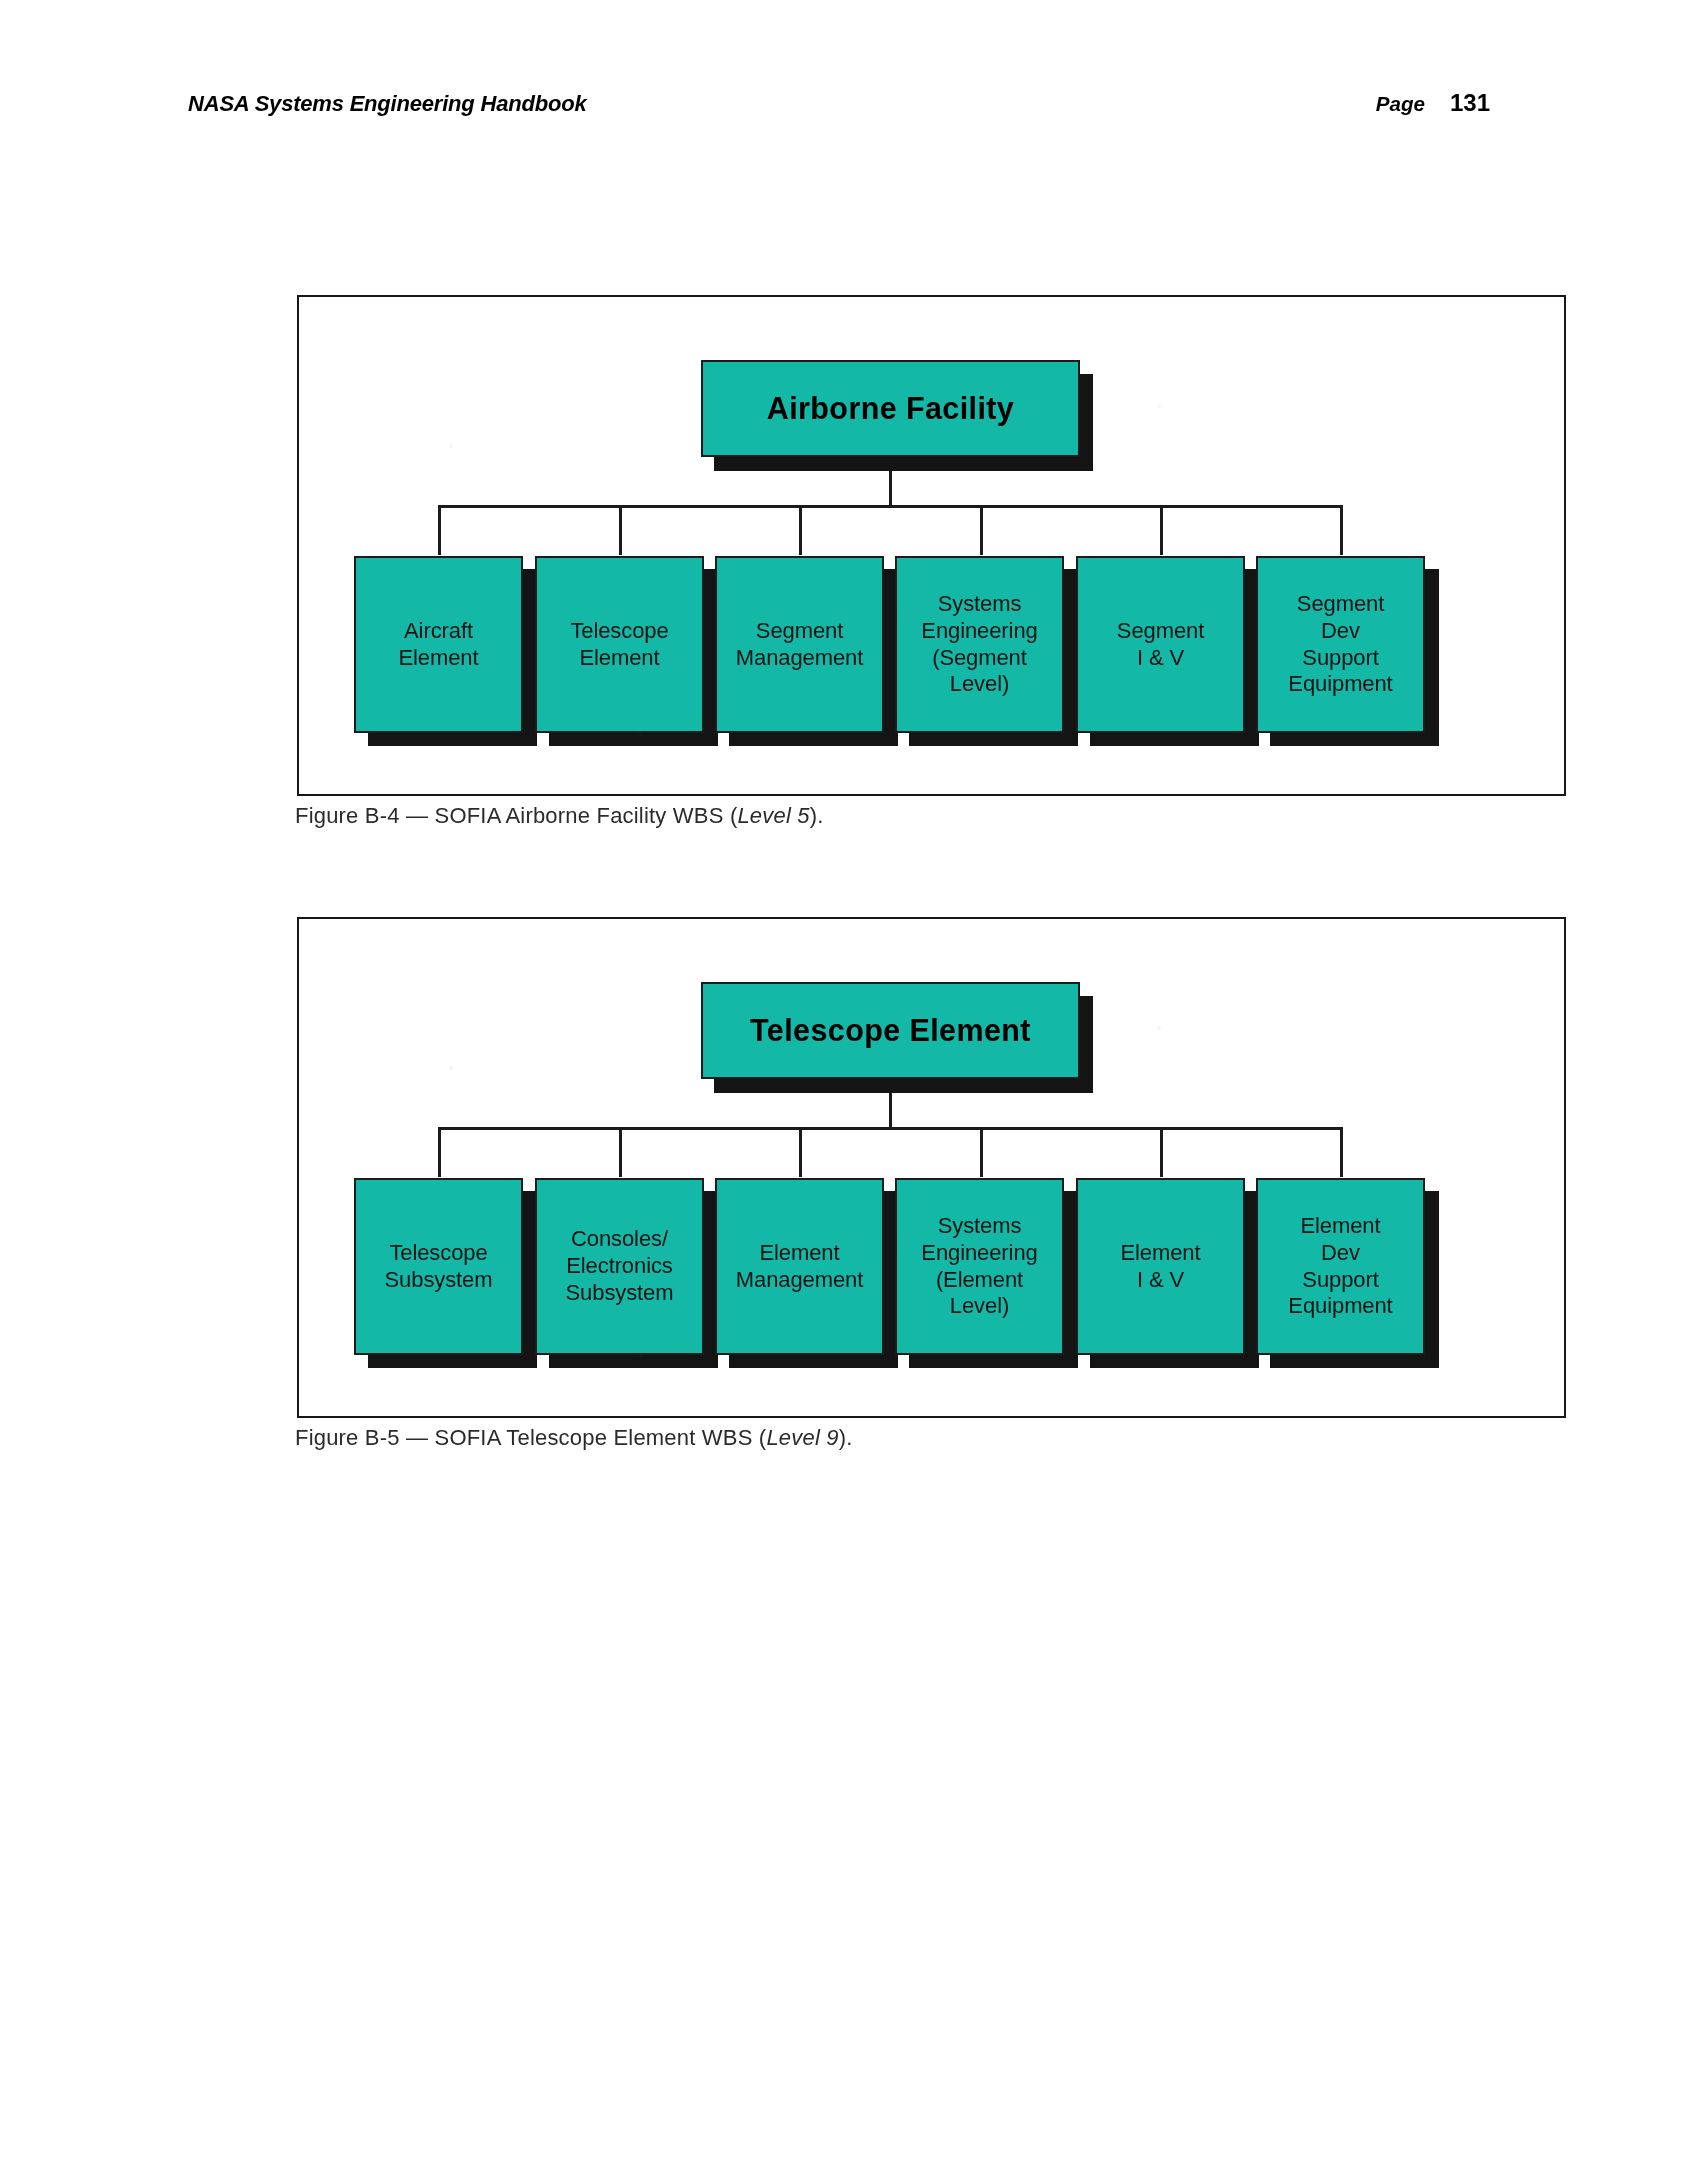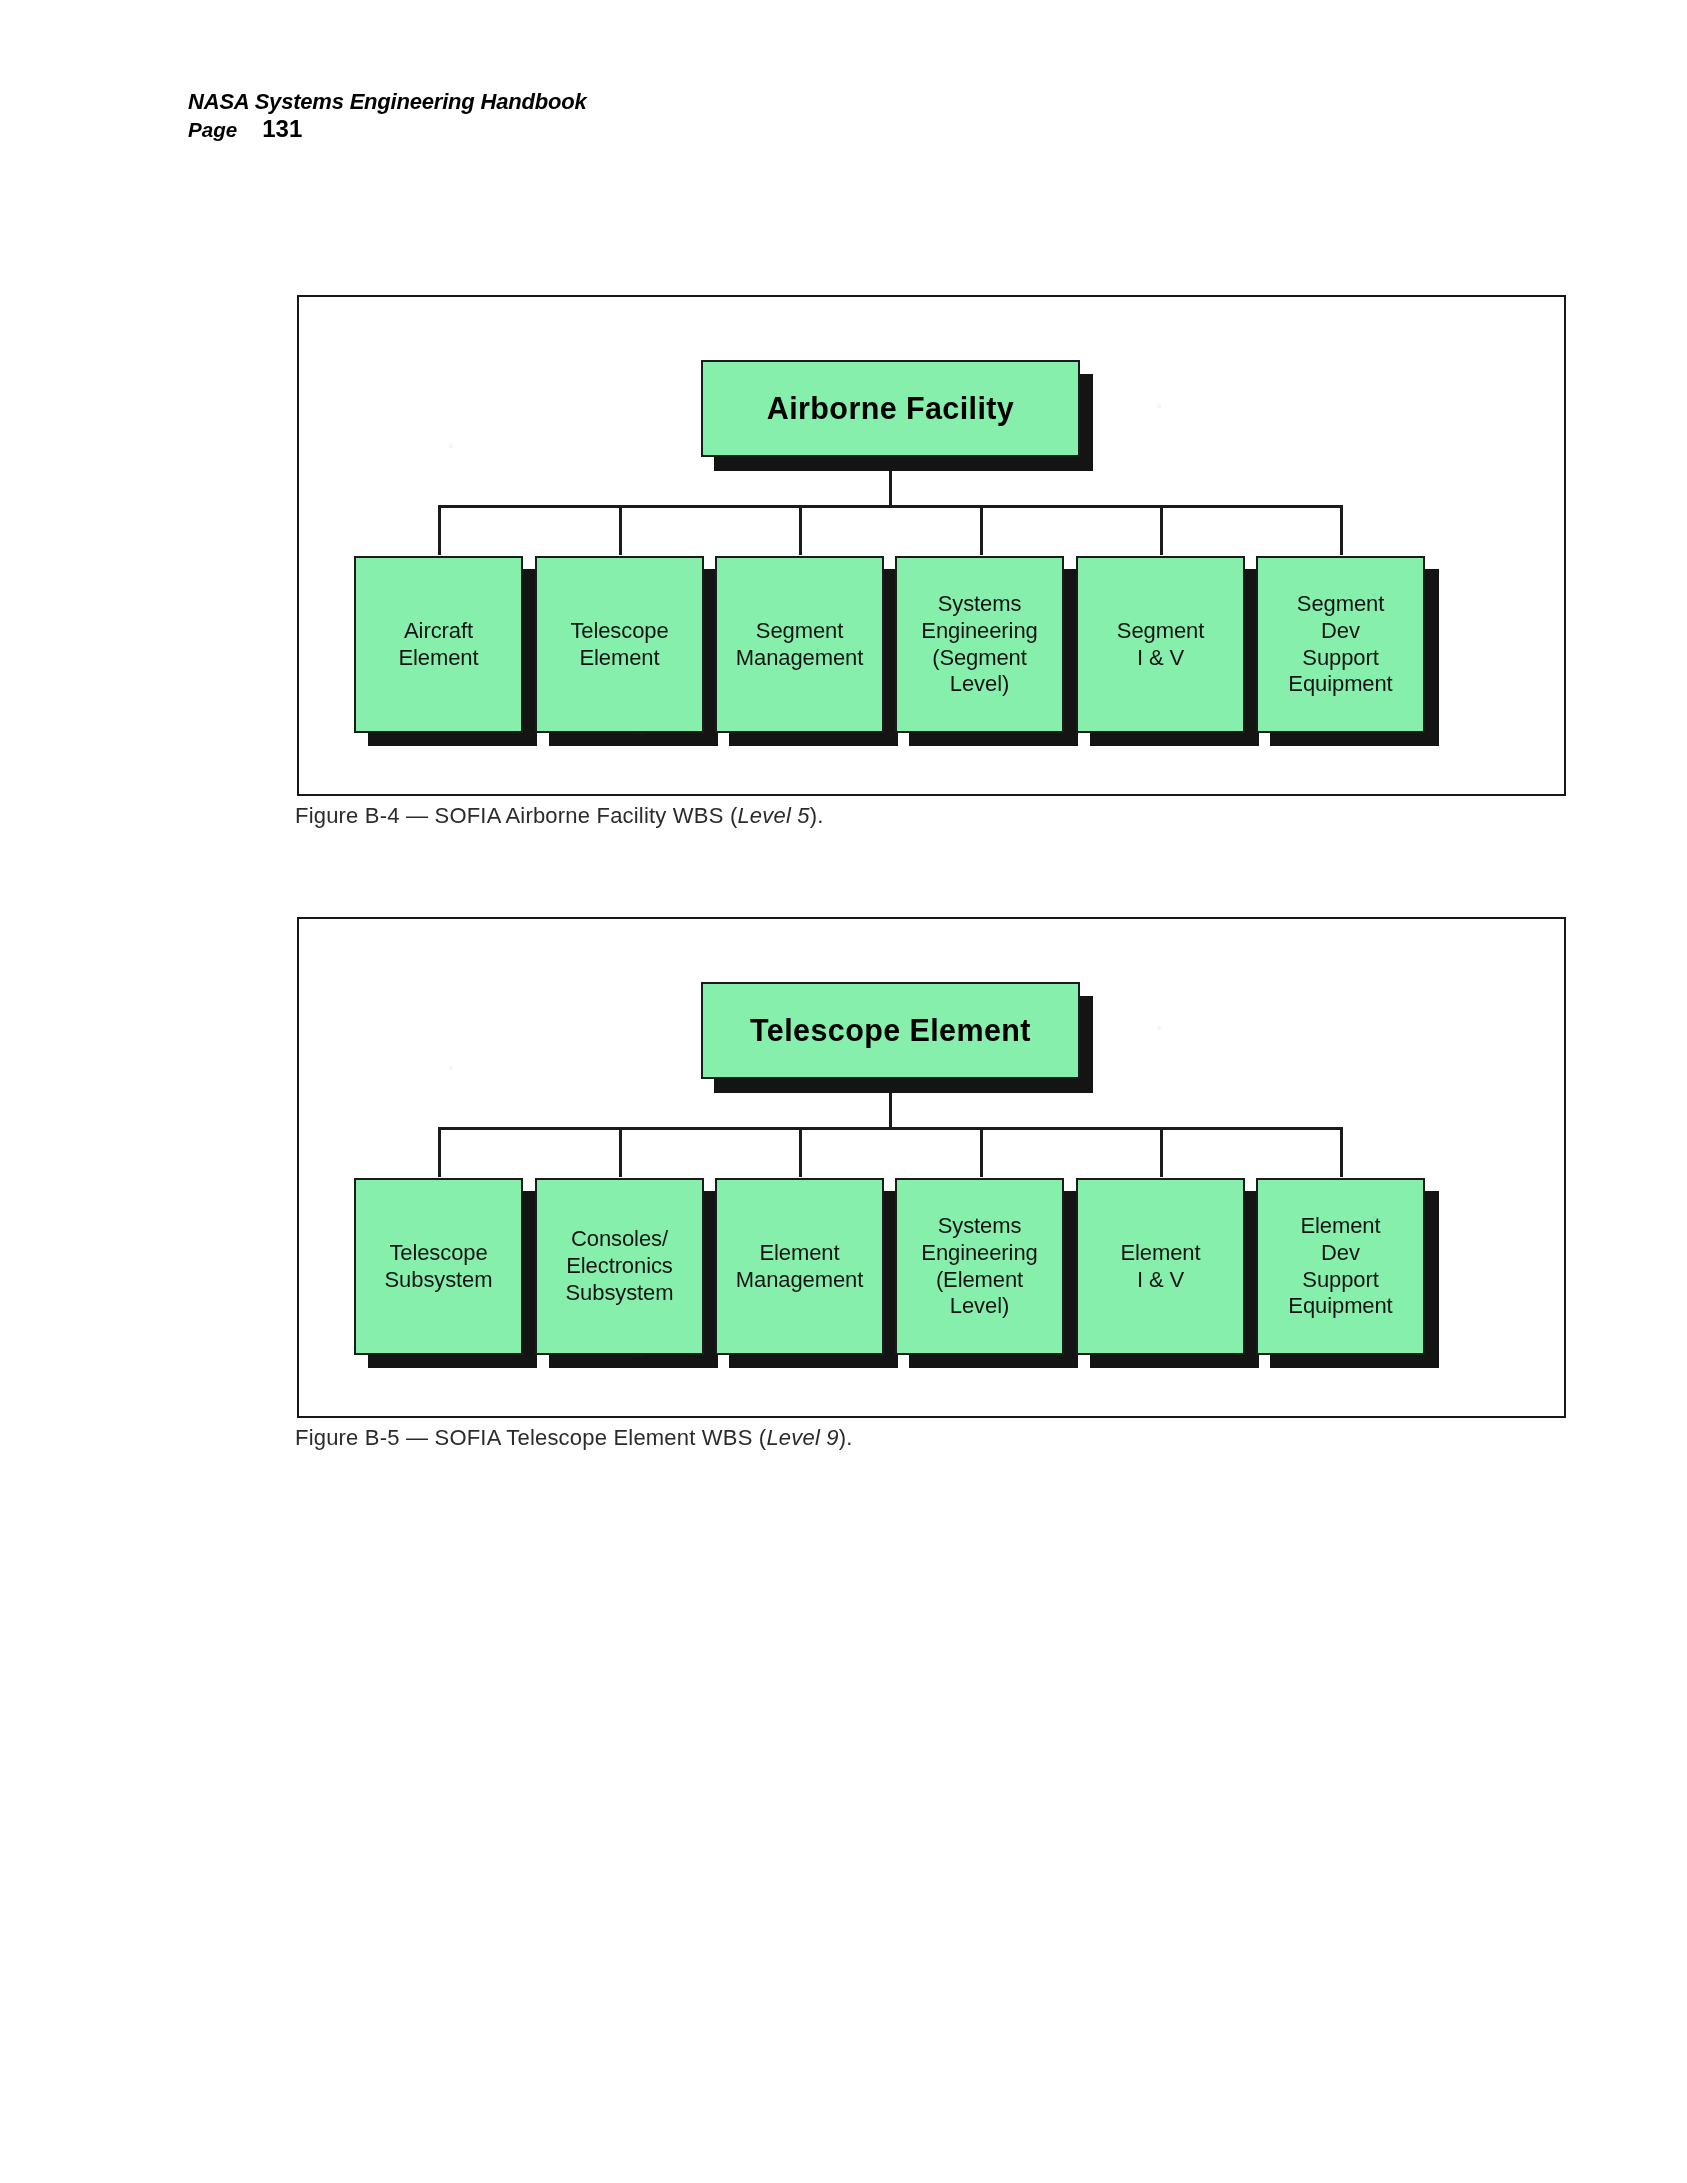--- a/index.html
+++ b/index.html
@@ -18,21 +18,21 @@
 
   
   .page-header {
     position: absolute;
     left: 188px;
     top: 89px;
     width: 1302px;
     height: 36px;
     display: flex;
     align-items: baseline;
-    flex-direction: column;
+    justify-content: space-between;
   }
   .page-header .hdr-title {
     font-size: 22px;
     font-weight: bold;
     font-style: italic;
     letter-spacing: -0.2px;
     white-space: nowrap;
   }
   .page-header .hdr-right {
     display: flex;
@@ -78,21 +78,21 @@
     left: 0;
     top: 0;
     width: 100%;
     height: 100%;
   }
 
   
   .node {
     position: absolute;
     box-sizing: border-box;
-    background: #86efac;
+    background: #14b8a6;
     border: 2.5px solid #1b1b1b;
     display: flex;
     align-items: center;
     justify-content: center;
     text-align: center;
     z-index: 3;
   }
   .node-shadow {
     position: absolute;
     background: #141414;

